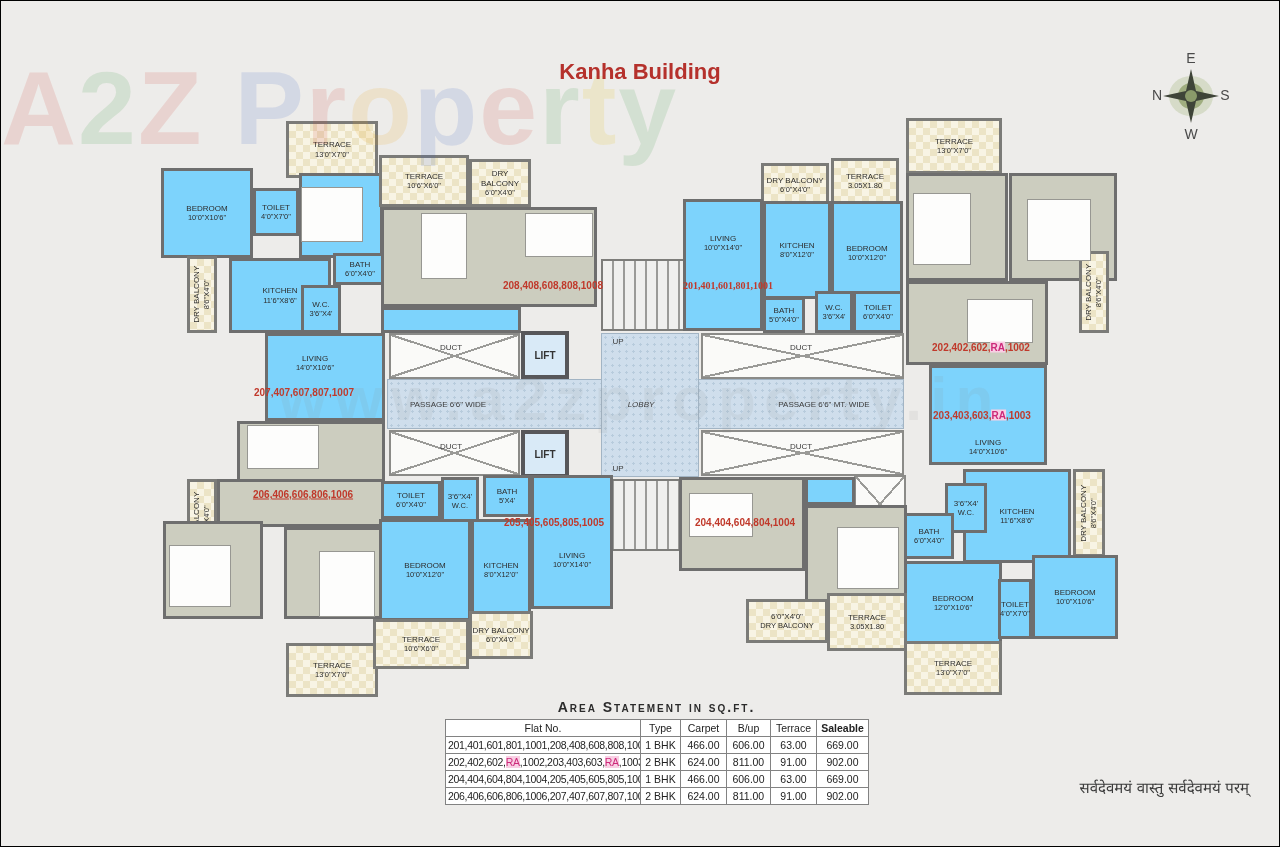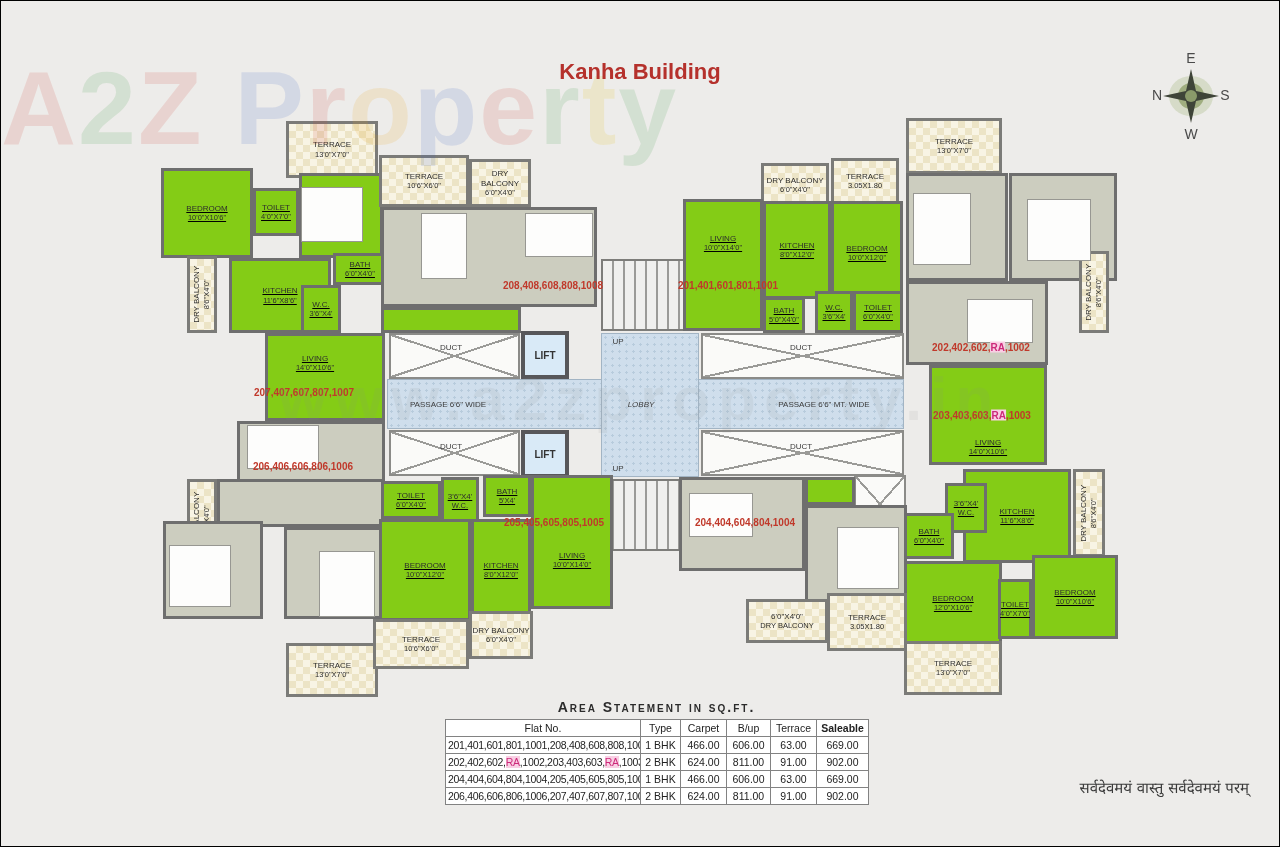--- a/index.html
+++ b/index.html
@@ -13,21 +13,21 @@
 
   .wm{position:absolute;top:48px;left:0;right:0;font-size:104px;font-weight:bold;
       letter-spacing:2px;opacity:.14;white-space:nowrap;z-index:6;pointer-events:none;}
   .wm2{position:absolute;top:362px;left:0;right:0;text-align:center;font-size:62px;font-weight:bold;
       color:#8a8a8a;opacity:.10;letter-spacing:8px;white-space:nowrap;z-index:6;pointer-events:none;}
 
   .plan{position:absolute;left:0;top:0;width:1280px;height:847px;}
 
   .rm{position:absolute;box-sizing:border-box;display:flex;align-items:center;justify-content:center;
       border:3px solid #6e6e6e;z-index:2;}
-  .rm.room{background:#84cc16;text-decoration:underline;}
+  .rm.room{background:#7dd3fc;}
   .rm.gray{background:#cccdbf;}
   .rm.terrace{background:repeating-conic-gradient(#ece4c6 0% 25%, #f8f4e4 25% 50%) 0 0/14px 14px;
       border-color:#7b7b78;}
   .rlbl{text-align:center;color:#2d2d2d;line-height:1.2;z-index:3;}
   .rlbl.vert{transform:rotate(-90deg);white-space:nowrap;}
   .nm{font-size:8px;}
   .dm{font-size:7.5px;}
 
   .furn{position:absolute;background:#fdfdfc;border:1px solid #979792;box-sizing:border-box;z-index:3;}
 
@@ -379,23 +379,23 @@
       <div class="clbl" style="left: 450px; top: 346px;">DUCT</div>
       <div class="clbl" style="left: 450px; top: 445px;">DUCT</div>
       <div class="clbl" style="left: 800px; top: 346px;">DUCT</div>
       <div class="clbl" style="left: 800px; top: 445px;">DUCT</div>
       <div class="clbl" style="left: 617px; top: 340px;">UP</div>
       <div class="clbl" style="left: 617px; top: 467px;">UP</div>
       <div class="clbl" style="left: 447px; top: 403px;">PASSAGE 6'6" WIDE</div>
       <div class="clbl" style="left: 640px; top: 403px; font-style: italic;">LOBBY</div>
       <div class="clbl" style="left: 823px; top: 403px;">PASSAGE 6'6" MT. WIDE</div>
       <div class="flbl" style="left: 303px; top: 391px;"><span>207,407,607,807,1007</span></div>
-      <div class="flbl" style="left: 302px; top: 465px;"><span>206,406,606,806,1006</span></div>
+      <div class="flbl" style="left: 302px; top: 493px; text-decoration: underline;"><span>206,406,606,806,1006</span></div>
       <div class="flbl" style="left: 552px; top: 284px;"><span>208,408,608,808,1008</span></div>
-      <div class="flbl" style="left: 727px; top: 284px;"><span>201,401,601,801,1001</span></div>
+      <div class="flbl" style="left: 727px; top: 284px; font-family: Liberation Serif, serif;"><span>201,401,601,801,1001</span></div>
       <div class="flbl" style="left: 980px; top: 346px;"><span>202,402,602,</span><span class="ra">RA</span><span>,1002</span></div>
       <div class="flbl" style="left: 981px; top: 414px;"><span>203,403,603,</span><span class="ra">RA</span><span>,1003</span></div>
       <div class="flbl" style="left: 553px; top: 521px;"><span>205,405,605,805,1005</span></div>
       <div class="flbl" style="left: 744px; top: 521px;"><span>204,404,604,804,1004</span></div>
     </div>
 
   <div class="tablewrap">
     <div class="ttitle">Area Statement in sq.ft.</div>
     <table class="area">
       <colgroup>

